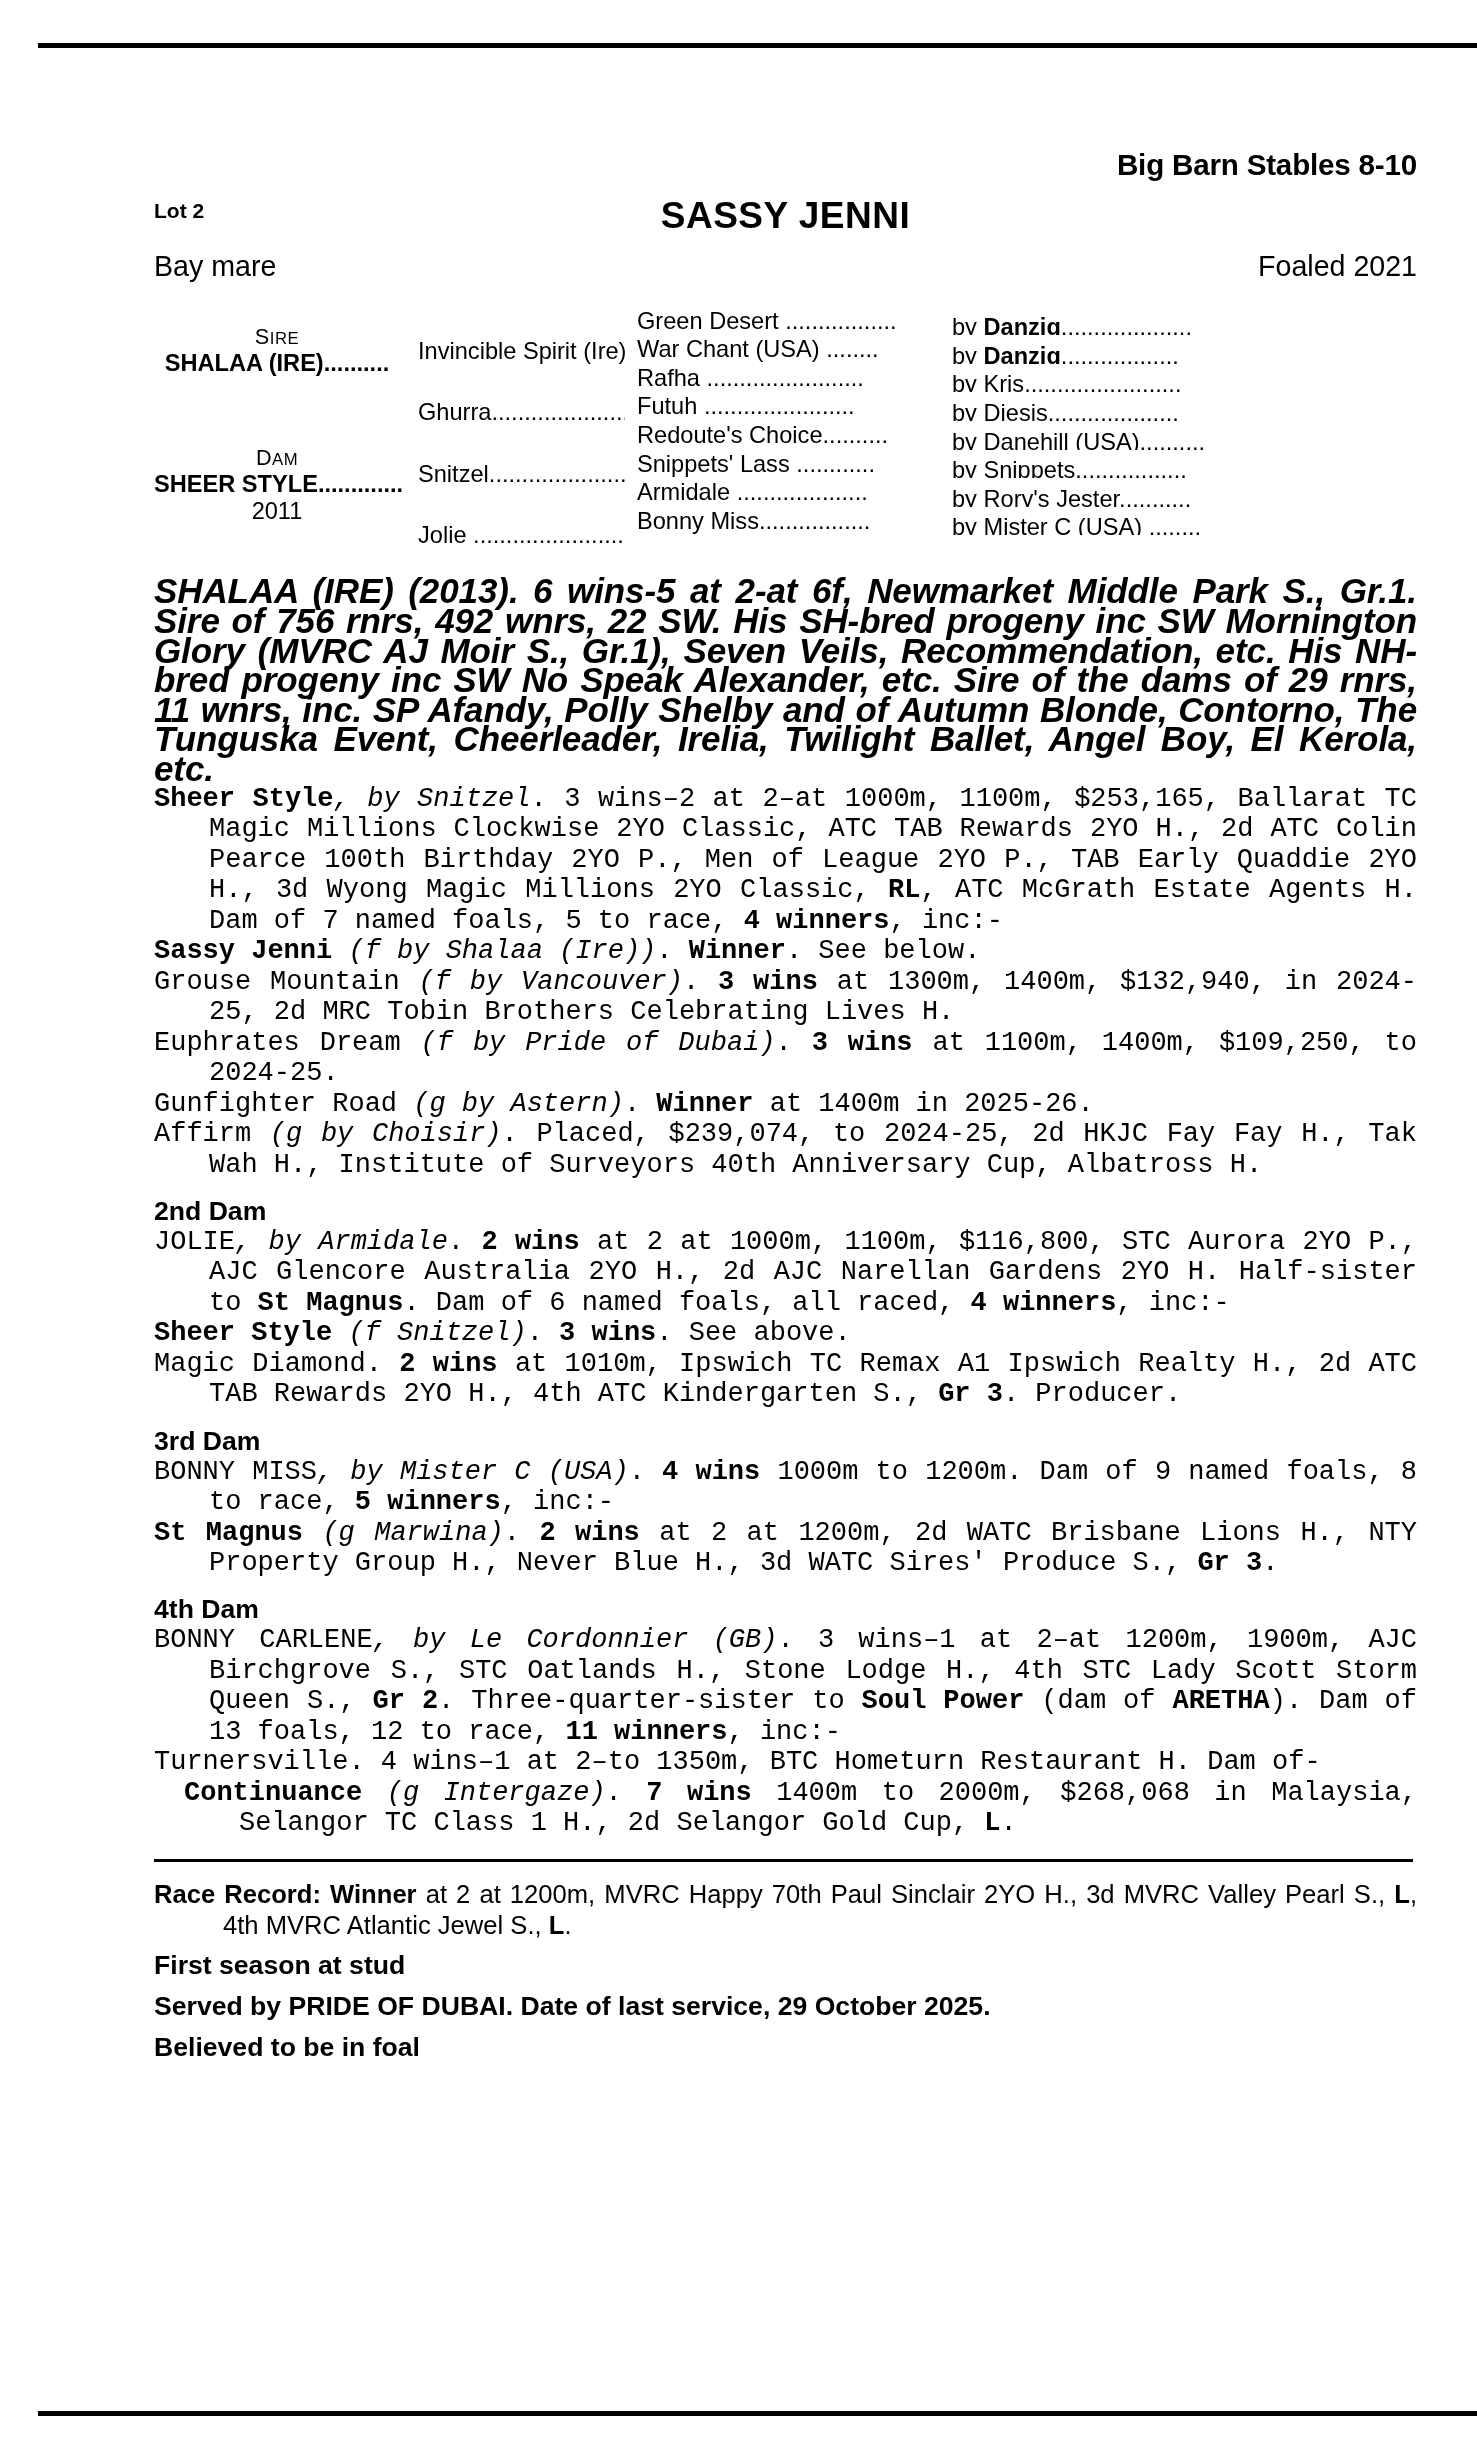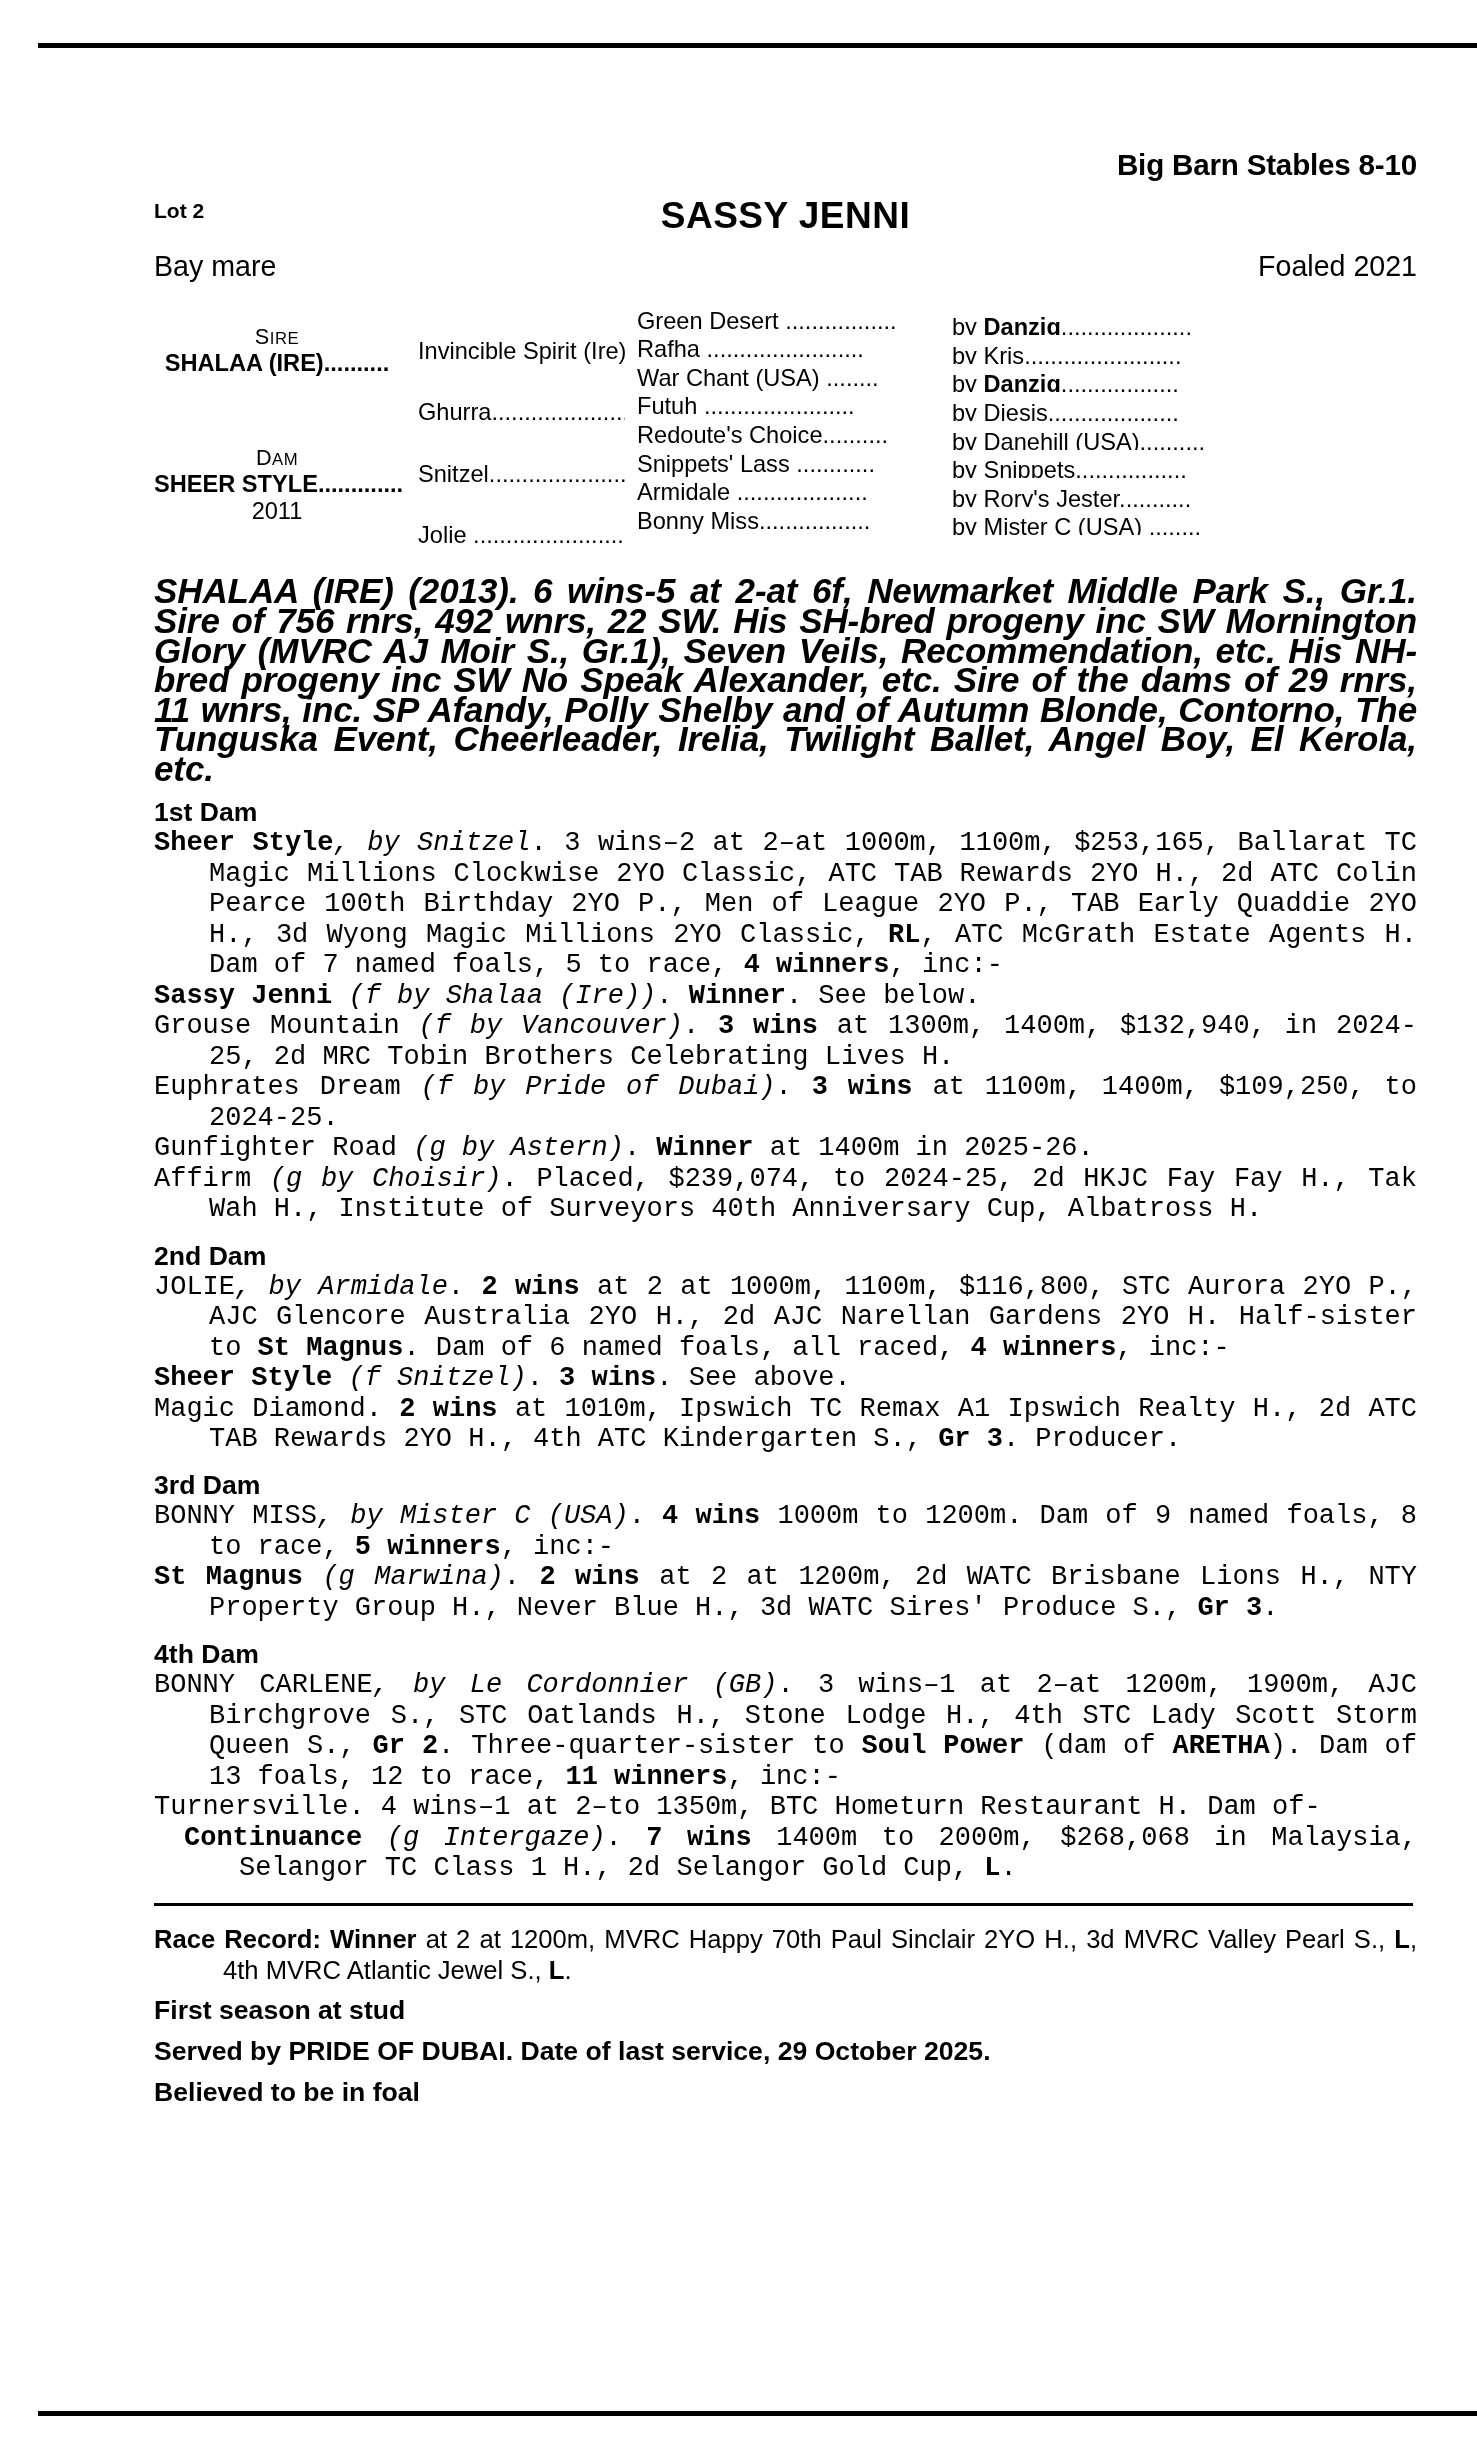--- a/index.html
+++ b/index.html
@@ -138,33 +138,32 @@
 
       <div class="c2">
         <div class="r r1"><span>Invincible Spirit (Ire)</span></div>
         <div class="r r2"><span>Ghurra</span><span>...........................</span></div>
         <div class="r r3"><span>Snitzel</span><span>..........................</span></div>
         <div class="r r4"><span>Jolie</span><span> .............................</span></div>
       </div>
 
       <div class="c3">
         <div class="r"><span class="gp"><span>Green Desert</span><span> .................</span></span><span class="by"><span>by </span><b>Danzig</b><span>....................</span></span></div>
+        <div class="r"><span class="gp"><span>War Chant (USA)</span><span> ........</span></span><span class="by"><span>by </span><b>Danzig</b><span>..................</span></span></div>
         <div class="r"><span class="gp"><span>Rafha</span><span> ........................</span></span><span class="by"><span>by </span><span>Kris</span><span>........................</span></span></div>
-        <div class="r"><span class="gp"><span>War Chant (USA)</span><span> ........</span></span><span class="by"><span>by </span><b>Danzig</b><span>..................</span></span></div>
         <div class="r"><span class="gp"><span>Futuh</span><span> .......................</span></span><span class="by"><span>by </span><span>Diesis</span><span>....................</span></span></div>
         <div class="r"><span class="gp"><span>Redoute's Choice</span><span>..........</span></span><span class="by"><span>by </span><span>Danehill (USA)</span><span>..........</span></span></div>
         <div class="r"><span class="gp"><span>Snippets' Lass</span><span> ............</span></span><span class="by"><span>by </span><span>Snippets</span><span>.................</span></span></div>
         <div class="r"><span class="gp"><span>Armidale</span><span> ....................</span></span><span class="by"><span>by </span><span>Rory's Jester</span><span>...........</span></span></div>
         <div class="r"><span class="gp"><span>Bonny Miss</span><span>.................</span></span><span class="by"><span>by </span><span>Mister C (USA)</span><span> ........</span></span></div>
       </div>
     </div>
 
     <div class="sirenote">SHALAA (IRE) (2013). 6 wins-5 at 2-at 6f, Newmarket Middle Park S., Gr.1. Sire of 756 rnrs, 492 wnrs, 22 SW. His SH-bred progeny inc SW Mornington Glory (MVRC AJ Moir S., Gr.1), Seven Veils, Recommendation, etc. His NH-bred progeny inc SW No Speak Alexander, etc. Sire of the dams of 29 rnrs, 11 wnrs, inc. SP Afandy, Polly Shelby and of Autumn Blonde, Contorno, The Tunguska Event, Cheerleader, Irelia, Twilight Ballet, Angel Boy, El Kerola, etc.</div>
 
-    <div class="damhead first">1st Dam</div>
     <div class="para hang"><b>Sheer Style</b><i>, by Snitzel</i><span>. 3 wins–2 at 2–at 1000m, 1100m, $253,165, Ballarat TC Magic Millions Clockwise 2YO Classic, ATC TAB Rewards 2YO H., 2d ATC Colin Pearce 100th Birthday 2YO P., Men of League 2YO P., TAB Early Quaddie 2YO H., 3d Wyong Magic Millions 2YO Classic, <b>RL</b>, ATC McGrath Estate Agents H. Dam of 7 named foals, 5 to race, <b>4 winners</b>, inc:-</span></div>
     <div class="para hang"><b>Sassy Jenni</b><i> (f by Shalaa (Ire))</i><span>. <b>Winner</b>. See below.</span></div>
     <div class="para hang"><span>Grouse Mountain</span><i> (f by Vancouver)</i><span>. <b>3 wins</b> at 1300m, 1400m, $132,940, in 2024-25, 2d MRC Tobin Brothers Celebrating Lives H.</span></div>
     <div class="para hang"><span>Euphrates Dream</span><i> (f by Pride of Dubai)</i><span>. <b>3 wins</b> at 1100m, 1400m, $109,250, to 2024-25.</span></div>
     <div class="para hang"><span>Gunfighter Road</span><i> (g by Astern)</i><span>. <b>Winner</b> at 1400m in 2025-26.</span></div>
     <div class="para hang"><span>Affirm</span><i> (g by Choisir)</i><span>. Placed, $239,074, to 2024-25, 2d HKJC Fay Fay H., Tak Wah H., Institute of Surveyors 40th Anniversary Cup, Albatross H.</span></div>
 
     <div class="damhead">2nd Dam</div>
     <div class="para hang"><span>JOLIE</span><i>, by Armidale</i><span>. <b>2 wins</b> at 2 at 1000m, 1100m, $116,800, STC Aurora 2YO P., AJC Glencore Australia 2YO H., 2d AJC Narellan Gardens 2YO H. Half-sister to <b>St Magnus</b>. Dam of 6 named foals, all raced, <b>4 winners</b>, inc:-</span></div>
     <div class="para hang"><b>Sheer Style</b><i> (f Snitzel)</i><span>. <b>3 wins</b>. See above.</span></div>

